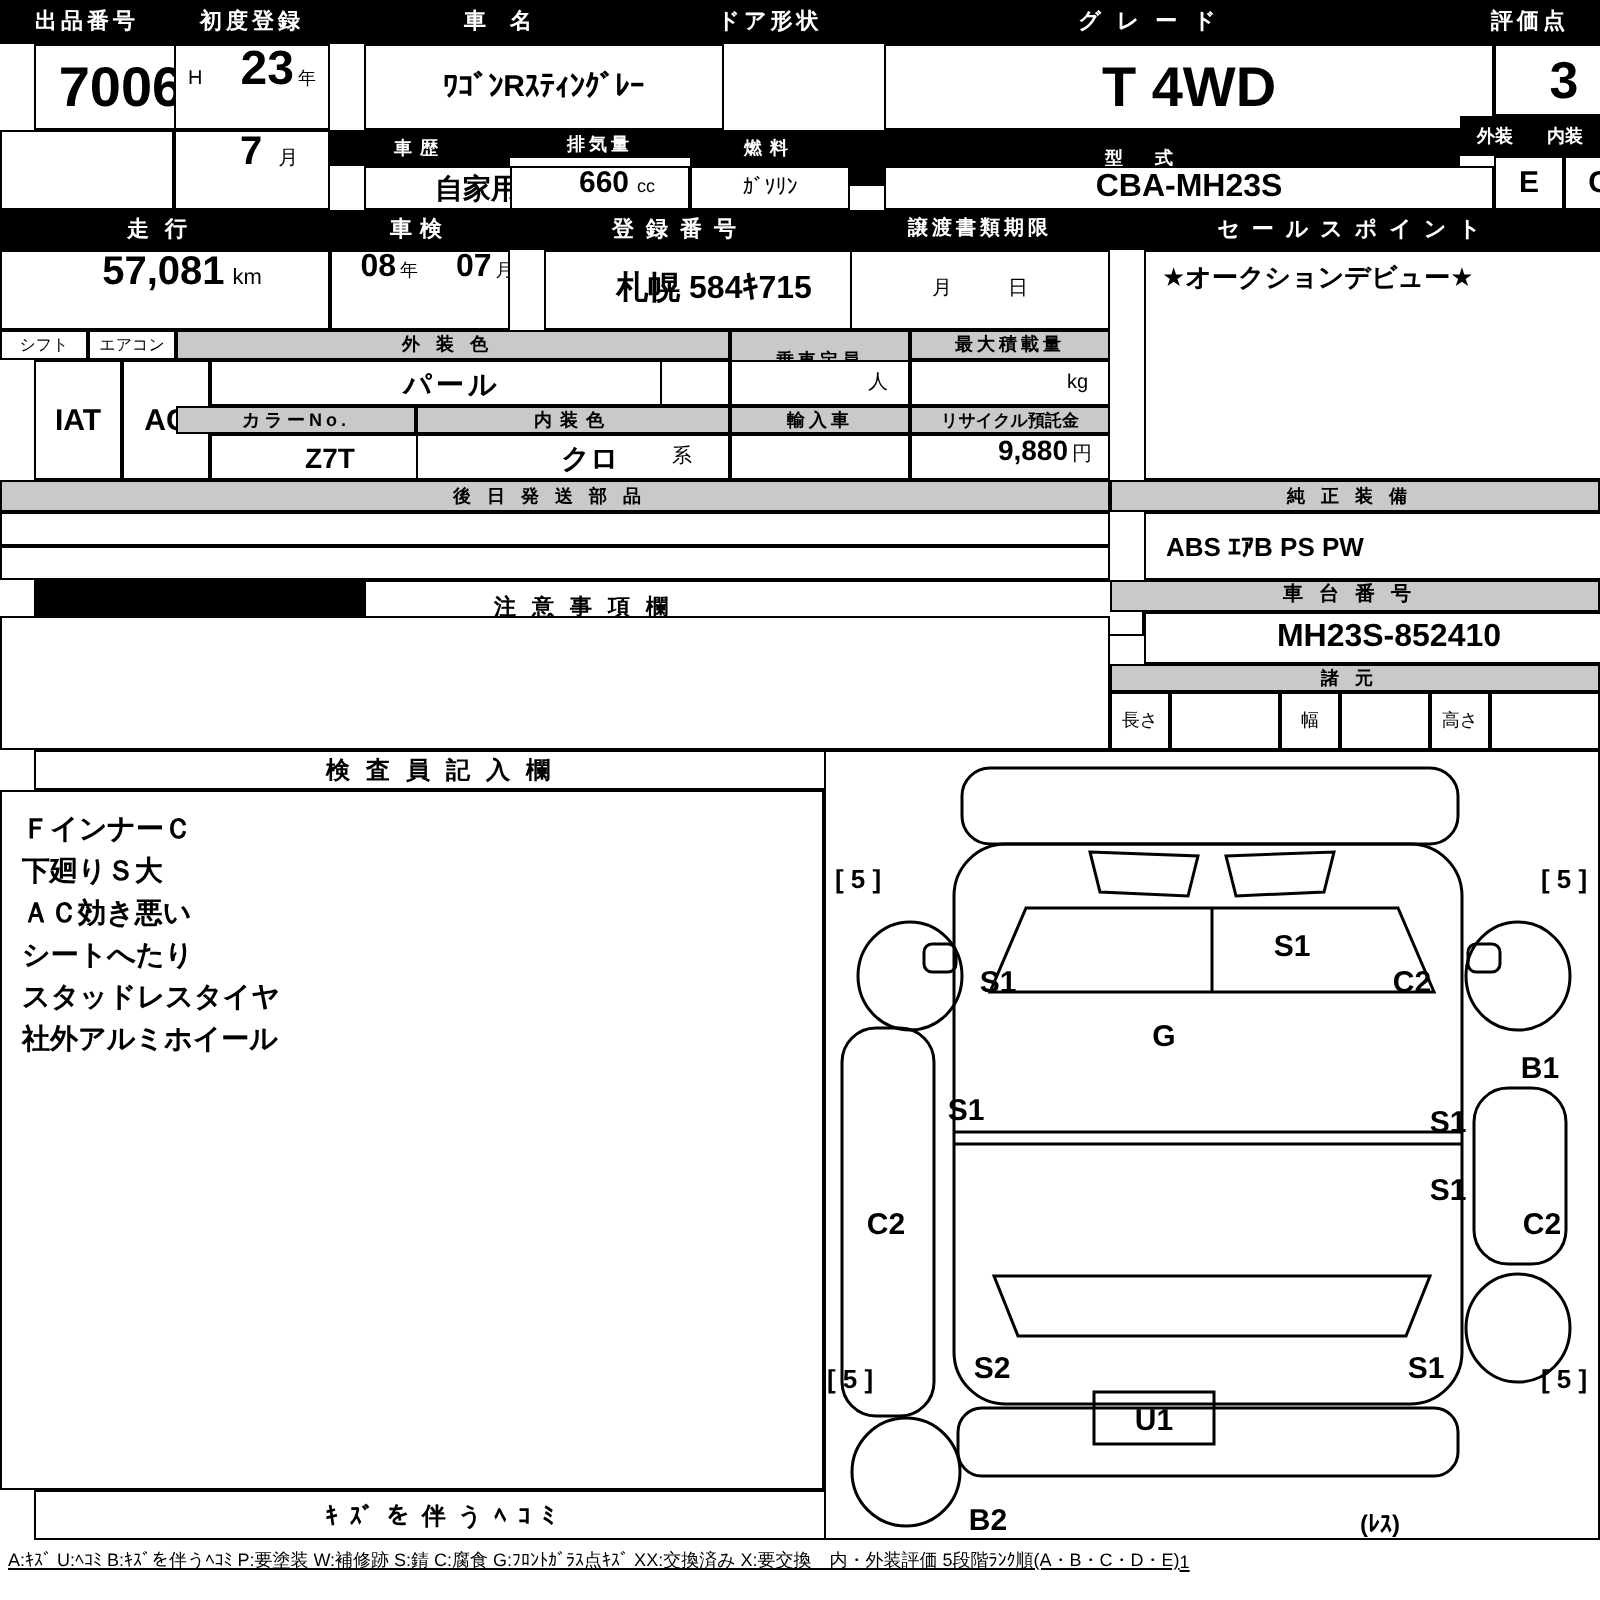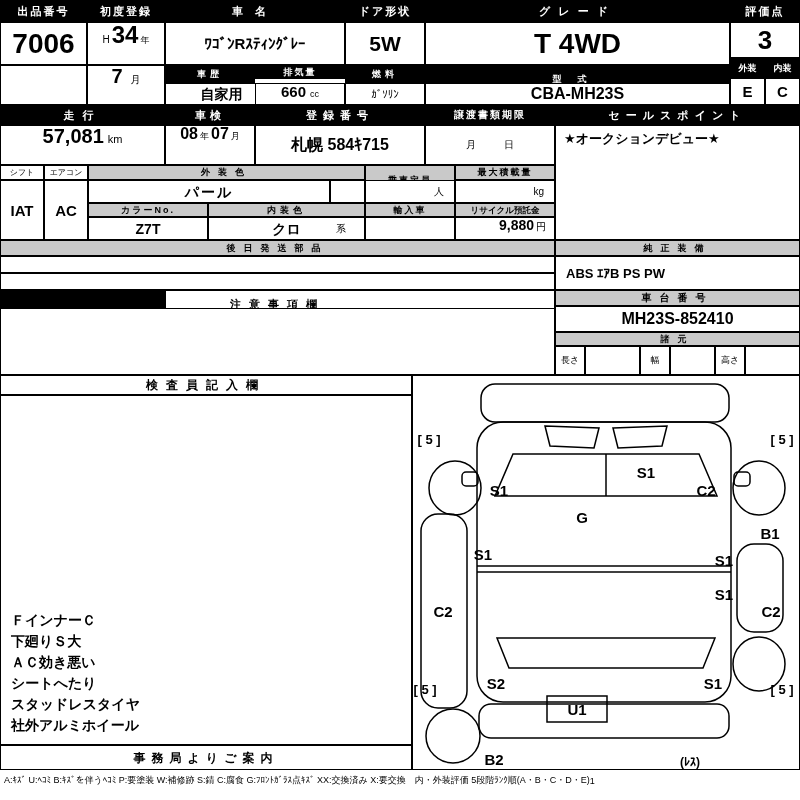--- a/index.html
+++ b/index.html
@@ -2,38 +2,38 @@
 <html><head>
 <meta charset="utf-8">
 <style>
   html,body{margin:0;padding:0;background:#fff;}
   #sheet{position:relative;width:800px;height:800px;background:#fff;color:#000;
          font-family:"Liberation Sans","DejaVu Sans",sans-serif;}
   .cell{position:absolute;box-sizing:border-box;border:1px solid #000;background:#fff;
         display:flex;align-items:center;justify-content:center;line-height:1;overflow:hidden;}
   .bh{background:#000;color:#fff;font-size:11px;font-weight:bold;}
   .gh{background:#c9c9c9;font-size:9px;font-weight:bold;}
-  .b{font-weight:bold;}
+  .b{font-weight:bold;margin-left:17px;}
   .f8{font-size:8px}.f9{font-size:9px}.f10{font-size:10px}.f11{font-size:11px}
   .f12{font-size:12px}.f13{font-size:13px}.f14{font-size:14px}.f15{font-size:15px}
   .f16{font-size:16px}.f20{font-size:20px}.f21{font-size:21px}
   .f23{font-size:28px}.f24{font-size:24px}.f26{font-size:26px}.f28{font-size:28px}
   .ls2{letter-spacing:2px}.ls4{letter-spacing:4px}.ls6{letter-spacing:6px}
   .ls8{letter-spacing:8px}.ls12{letter-spacing:12px}.ls16{letter-spacing:16px}
   .baseline{align-items:baseline;}
   .left{justify-content:flex-start;}
   .right{justify-content:flex-end;}
   .topalign{align-items:flex-start;}
   .g2{gap:2px}.g4{gap:4px}.g8{gap:8px}.g28{gap:28px}
   .pad{padding:6px 8px;}
   .blackbar{position:absolute;left:0;top:0;bottom:0;width:165px;background:#000;}
-  #inspector-notes{flex-direction:column;align-items:flex-start;justify-content:flex-end;padding:8px 10px;}
+  #inspector-notes{flex-direction:column;align-items:flex-start;justify-content:flex-start;padding:8px 10px;}
   .note-line{font-weight:bold;font-size:14px;line-height:21px;white-space:nowrap;}
   #legend{position:absolute;left:4px;top:774px;width:792px;display:flex;
-          align-items:center;font-size:9px;white-space:nowrap;}
+          align-items:center;font-size:9px;white-space:nowrap;text-decoration:underline;}
   #diagram-svg .shape{fill:none;stroke:#000;stroke-width:1.5px;}
   #diagram-svg text{font-family:"Liberation Sans","DejaVu Sans",sans-serif;}
   #diagram-svg .mark{font-weight:bold;font-size:15px;}
   #diagram-svg .tread{font-weight:bold;font-size:13px;}
   #diagram-svg .less{font-weight:bold;font-size:12px;}
 </style>
 </head>
 <body>
 
 <div id="sheet">
@@ -41,25 +41,24 @@
   <div class="cell bh ls2" style="left:0;top:0;width:87px;height:22px">出品番号</div>
   <div class="cell bh ls2" style="left:87px;top:0;width:78px;height:22px">初度登録</div>
   <div class="cell bh ls12" style="left:165px;top:0;width:180px;height:22px">車名</div>
   <div class="cell bh ls2" style="left:345px;top:0;width:80px;height:22px">ドア形状</div>
   <div class="cell bh ls8" style="left:425px;top:0;width:305px;height:22px">グレード</div>
   <div class="cell bh ls2" style="left:730px;top:0;width:70px;height:22px">評価点</div>
 
   <div class="cell b f28" style="left:0;top:22px;width:87px;height:43px">7006</div>
   <div class="cell baseline g2" style="left:87px;top:22px;width:78px;height:43px">
     <span class="f10">H</span>
-    <span class="b f24">34</span>
+    <span class="b f24">23</span>
     <span class="f9">年</span>
   </div>
   <div class="cell b f15" style="left:165px;top:22px;width:180px;height:43px">ﾜｺﾞﾝRｽﾃｨﾝｸﾞﾚｰ</div>
-  <div class="cell b f21" style="left:345px;top:22px;width:80px;height:43px">5W</div>
   <div class="cell b f23" style="left:425px;top:22px;width:305px;height:43px">T 4WD</div>
   <div class="cell b f26" style="left:730px;top:22px;width:70px;height:36px">3</div>
 
   <div class="cell" style="left:0;top:65px;width:87px;height:40px"></div>
   <div class="cell baseline g8" style="left:87px;top:65px;width:78px;height:40px">
     <span class="b f20">7</span>
     <span class="f10">月</span>
   </div>
   <div class="cell bh f9 ls4" style="left:165px;top:65px;width:90px;height:18px">車歴</div>
   <div class="cell bh f9 ls2" style="left:255px;top:65px;width:90px;height:14px">排気量</div>
@@ -155,21 +154,21 @@
 
   <div class="cell b f12 ls8" style="left:0;top:375px;width:412px;height:20px">検査員記入欄</div>
   <div class="cell" id="inspector-notes" style="left:0;top:395px;width:412px;height:350px">
       <div class="note-line">ＦインナーＣ</div>
       <div class="note-line">下廻りＳ大</div>
       <div class="note-line">ＡＣ効き悪い</div>
       <div class="note-line">シートへたり</div>
       <div class="note-line">スタッドレスタイヤ</div>
       <div class="note-line">社外アルミホイール</div>
     </div>
-  <div class="cell b f12 ls6" style="left:0;top:745px;width:412px;height:25px">事務局よりご案内</div>
+  <div class="cell b f12 ls6" style="left:0;top:745px;width:412px;height:25px">ｷｽﾞを伴うﾍｺﾐ</div>
 
   <div class="cell" style="left:412px;top:375px;width:388px;height:395px">
     <svg id="diagram-svg" viewBox="0 0 386 393" width="386" height="393">
       <rect class="shape" x="68" y="8" width="248" height="38" rx="14"></rect>
       <path class="shape" d="M132,50 L186,52 L181,72 L137,70 Z"></path>
       <path class="shape" d="M200,52 L254,50 L249,70 L205,72 Z"></path>
       <rect class="shape" x="64" y="46" width="254" height="280" rx="26"></rect>
       <path class="shape" d="M100,78 L286,78 L304,120 L82,120 Z"></path>
       <line class="shape" x1="193" y1="78" x2="193" y2="120"></line>
       <rect class="shape" x="49" y="96" width="16" height="14" rx="4"></rect>

